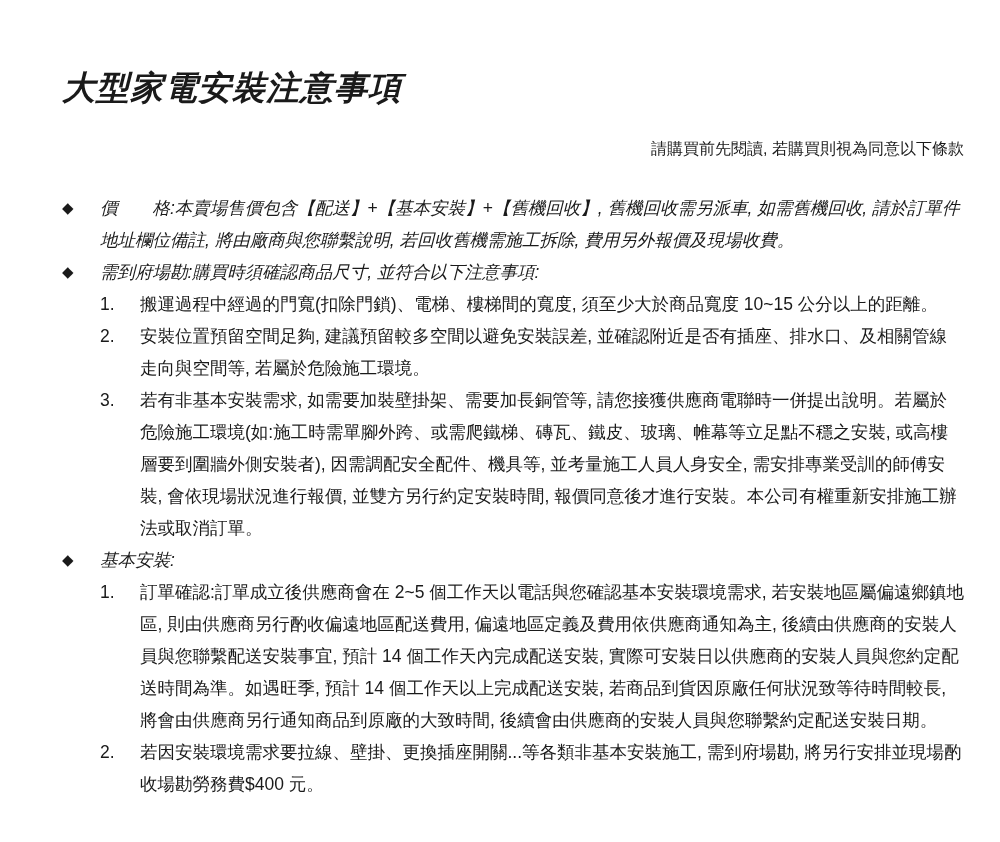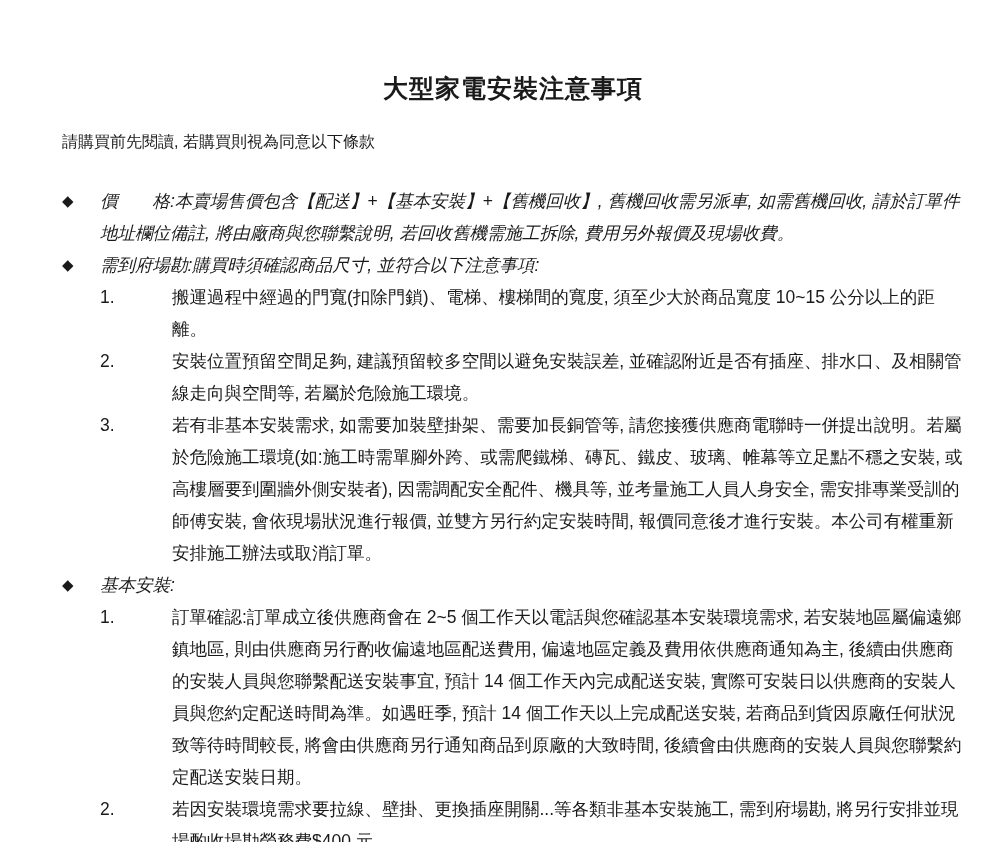--- a/index.html
+++ b/index.html
@@ -15,31 +15,31 @@
     color: #1a1a1a;
     -webkit-font-smoothing: antialiased;
   }
   .doc {
     box-sizing: border-box;
     width: 1000px;
     padding: 0 36px 0 62px;
   }
   .title {
     margin: 71px 0 0 0;
-    font-size: 25px;
+    font-size: 33px;
     line-height: 34px;
     font-weight: 700;
-    text-align: center;
     letter-spacing: 1px;
+    font-style: italic;
   }
   .subtitle {
-    margin-top: 24px;
+    margin-top: 31px;
     font-size: 16px;
     line-height: 26px;
-    text-align: left;
+    text-align: right;
   }
   .content {
     margin-top: 30px;
     font-size: 17.5px;
     line-height: 32px;
     text-align: left;
   }
   .sec {
     display: flex;
     align-items: flex-start;
@@ -60,21 +60,20 @@
     align-items: flex-start;
     padding-left: 38px;
   }
   .num {
     flex: none;
     width: 40px;
   }
   .item-text {
     flex: 1;
     min-width: 0;
-    margin-left: 32px;
   }
 </style>
 </head>
 <body>
 
 <div class="doc">
 
   <h1 class="title">大型家電安裝注意事項</h1>
 
   <div class="subtitle">請購買前先閱讀, 若購買則視為同意以下條款</div>

